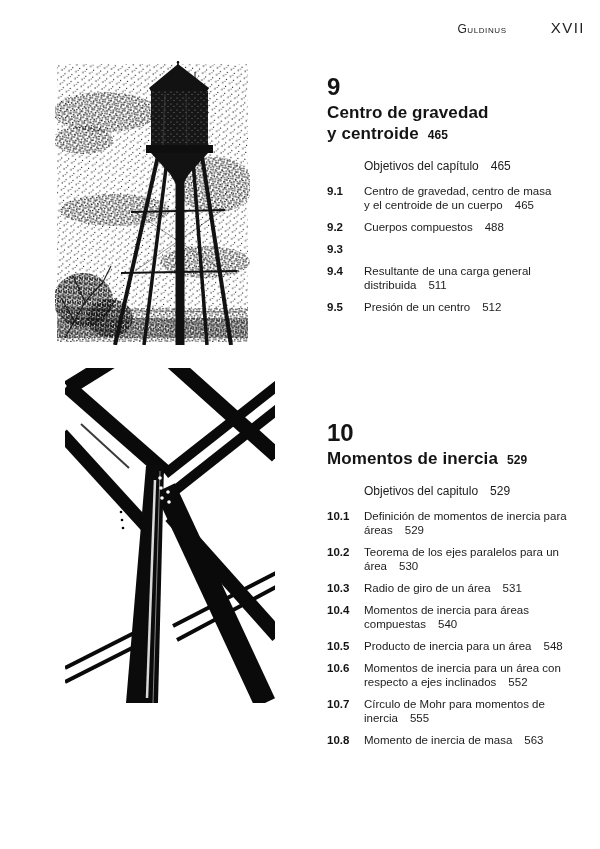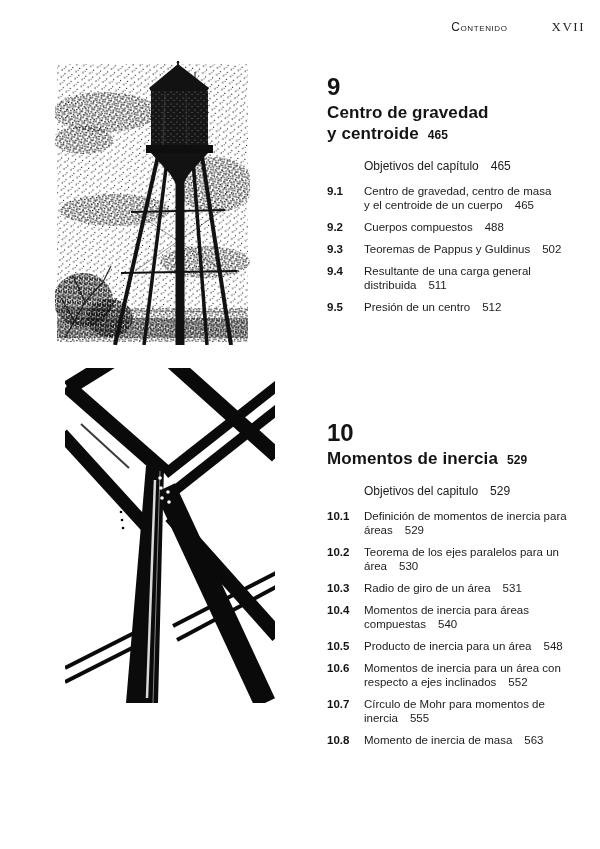--- a/index.html
+++ b/index.html
@@ -9,21 +9,21 @@
   }
   .page { position:relative; width:600px; height:849px; background:#fff; overflow:hidden; }
 
   
   .running-head {
     position:absolute; top:19px; left:0; width:585px;
     display:flex; justify-content:flex-end; align-items:baseline; gap:44px;
     font-size:10.5px; letter-spacing:0.8px; color:#222;
   }
   .running-title { font-variant:small-caps; font-size:12px; letter-spacing:0.6px; }
-  .folio { font-size:13px; letter-spacing:1.5px;font-family:Liberation Serif, serif; }
+  .folio { font-size:15px; letter-spacing:1.5px; }
 
   
   figure { margin:0; padding:0; }
   .fig-tower { position:absolute; left:55px; top:60px; width:195px; height:285px; }
   .fig-beams { position:absolute; left:65px; top:368px; width:210px; height:335px; }
 
   
   .chapter { position:absolute; left:327px; width:270px; }
   .ch9  { top:74px; }
   .ch10 { top:420px; }
@@ -41,21 +41,21 @@
   .sec-row { display:grid; grid-template-columns:37px 1fr; }
   .sec-num { font-weight:bold; color:#141414; }
   .sec-title { white-space:pre-line; }
 </style>
 </head>
 <body>
 
 <div class="page">
 
   <header class="running-head">
-    <span class="running-title">Contenido</span>
+    <span class="running-title">Guldinus</span>
     <span class="folio">XVII</span>
   </header>
 
   <figure class="fig-tower">
     <svg width="195" height="285" viewBox="0 0 195 285">
       <defs>
         <pattern id="patSky" width="7" height="7" patternUnits="userSpaceOnUse" patternTransform="rotate(7)">
           <circle cx="1.2" cy="2" r="0.65" fill="#111"></circle>
           <circle cx="4.6" cy="5.4" r="0.6" fill="#111"></circle>
           <circle cx="3.2" cy="0.6" r="0.5" fill="#111"></circle>
@@ -193,21 +193,20 @@
           <span class="sec-num">9.1</span>
           <span><span class="sec-title">Centro de gravedad, centro de masa
 y el centroide de un cuerpo</span><span class="sec-page">465</span></span>
         </div>
       <div class="sec-row">
           <span class="sec-num">9.2</span>
           <span><span class="sec-title">Cuerpos compuestos</span><span class="sec-page">488</span></span>
         </div>
       <div class="sec-row">
           <span class="sec-num">9.3</span>
-          <span><span class="sec-title">Teoremas de Pappus y Guldinus</span><span class="sec-page">502</span></span>
         </div>
       <div class="sec-row">
           <span class="sec-num">9.4</span>
           <span><span class="sec-title">Resultante de una carga general
 distribuida</span><span class="sec-page">511</span></span>
         </div>
       <div class="sec-row">
           <span class="sec-num">9.5</span>
           <span><span class="sec-title">Presión de un centro</span><span class="sec-page">512</span></span>
         </div>

